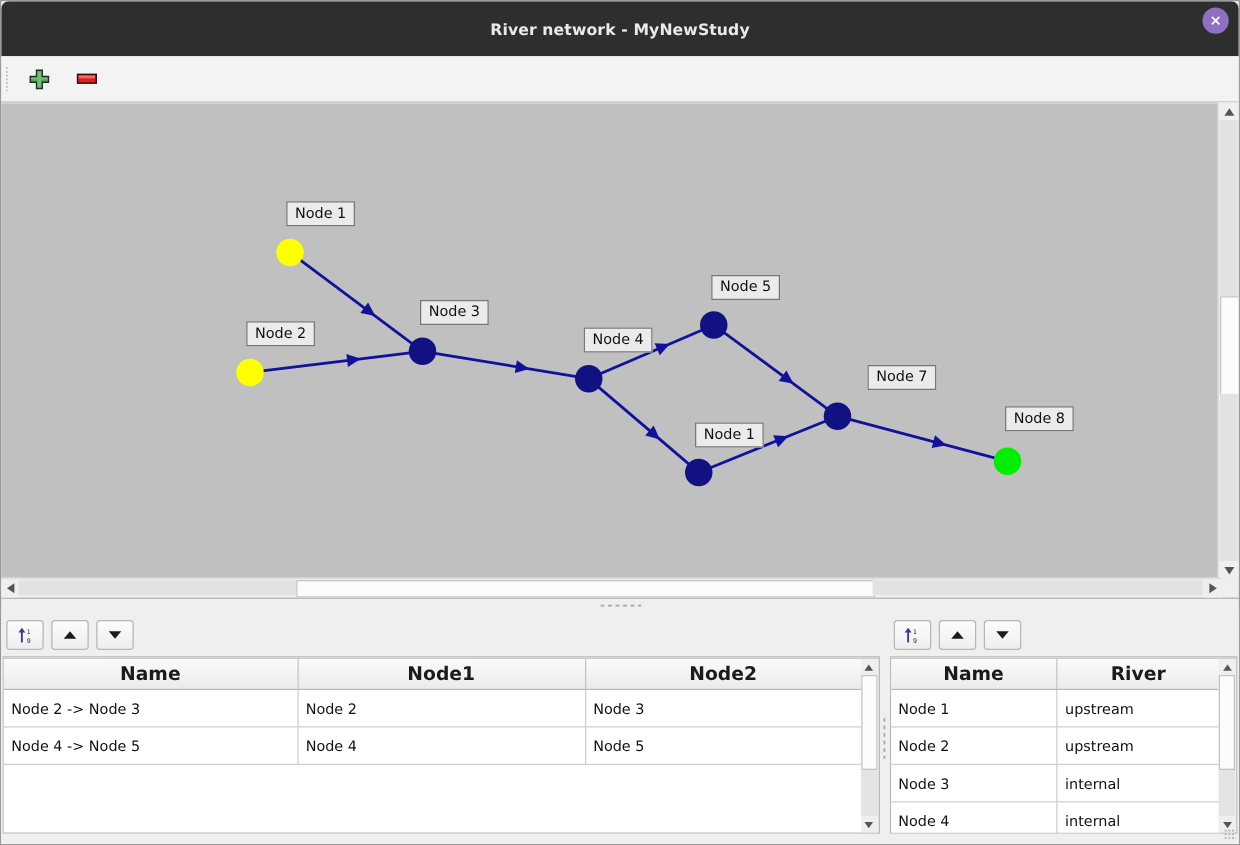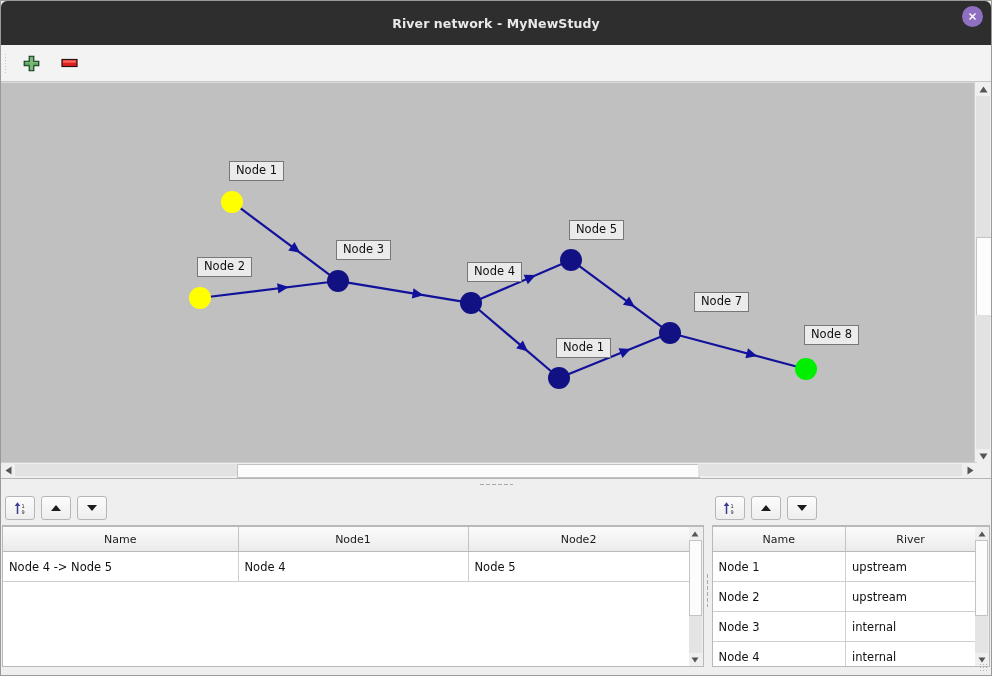--- a/index.html
+++ b/index.html
@@ -78,21 +78,21 @@
   .sq-btn{width:28px;height:22px;background:linear-gradient(#fcfcfc,#eeeeee);
           border:1px solid #b6b6b6;border-radius:3px;display:flex;align-items:center;
           justify-content:center;cursor:pointer;}
 
   .table-area{flex:1;position:relative;margin:0 1px 0 1px;display:flex;overflow:hidden;
               border-top:1px solid #b9b9b9;}
   .table-scrollport{flex:1;overflow:hidden;background:#fff;border:1px solid #b9b9b9;
                     border-right:none;box-sizing:border-box;}
   table{border-collapse:collapse;width:100%;table-layout:fixed;}
   thead th{background:linear-gradient(#fbfbfb,#ebebeb);border-right:1px solid #c3c3c3;
-           border-bottom:1px solid #b9b9b9;font-weight:normal;font-size:11px;color:#1b1b1b;
+           border-bottom:1px solid #b9b9b9;font-weight:bold;font-size:15px;color:#1b1b1b;
            height:22px;text-align:center;cursor:pointer;}
   thead th:last-child{border-right:none;}
   tbody td{border-right:1px solid #cfcfcf;border-bottom:1px solid #cfcfcf;
            font-size:11.5px;color:#111;height:29px;padding:0 6px;
            background:#fff;white-space:nowrap;overflow:hidden;}
   tbody td:last-child{border-right:none;}
   .tbl-vscroll{width:15px;background:#efefef;border:1px solid #b9b9b9;border-left:none;
                position:relative;box-sizing:border-box;}
   .tbl-vscroll .sb-arrow{width:13px;height:13px;position:absolute;left:0;}
   .tv-thumb{position:absolute;left:0;width:13px;background:#fcfcfc;border:1px solid #c3c3c3;
@@ -247,20 +247,25 @@
               </colgroup>
             <thead>
                 <tr id="reaches-head">
                   <th>Name</th>
                   <th>Node1</th>
                   <th>Node2</th>
                 </tr>
               </thead>
             <tbody id="reaches-body">
                 <tr>
+                  <td>Node 2 -&gt; Node 3</td>
+                  <td>Node 2</td>
+                  <td>Node 3</td>
+                </tr>
+                <tr>
                   <td>Node 4 -&gt; Node 5</td>
                   <td>Node 4</td>
                   <td>Node 5</td>
                 </tr>
               </tbody>
           </table>
         </div>
         <div class="tbl-vscroll">
           <div class="sb-arrow" style="top:0;">
             <svg width="8" height="6" viewBox="0 0 8 6">

